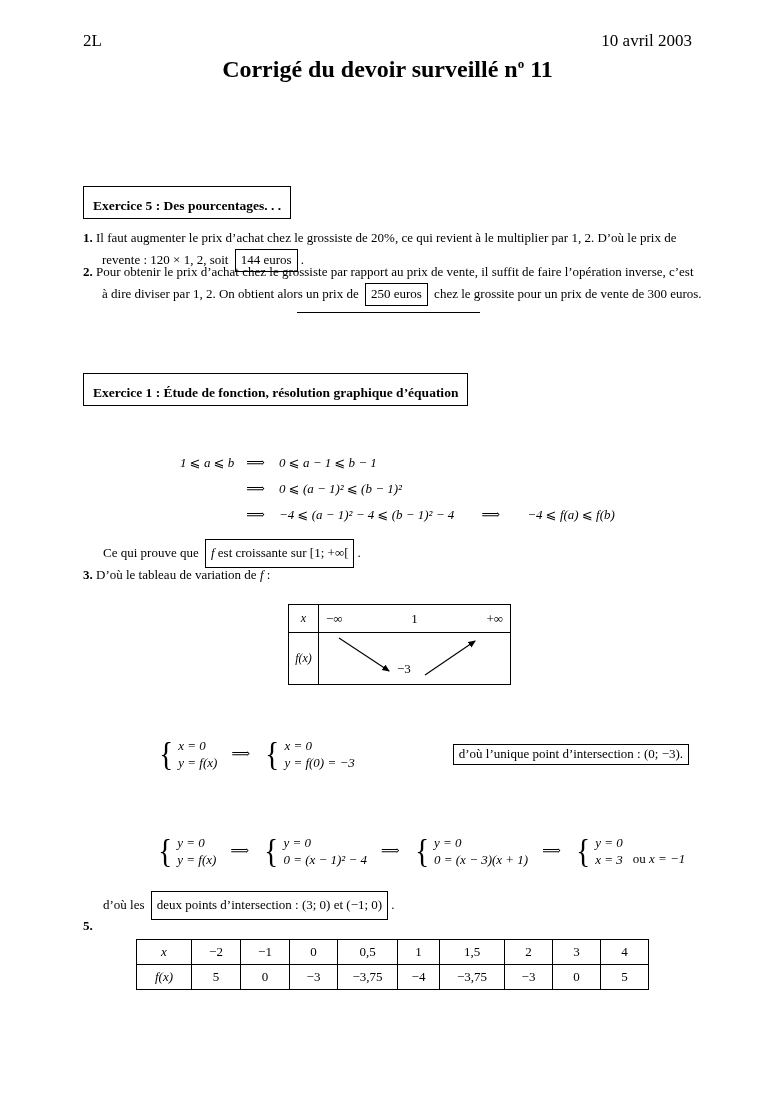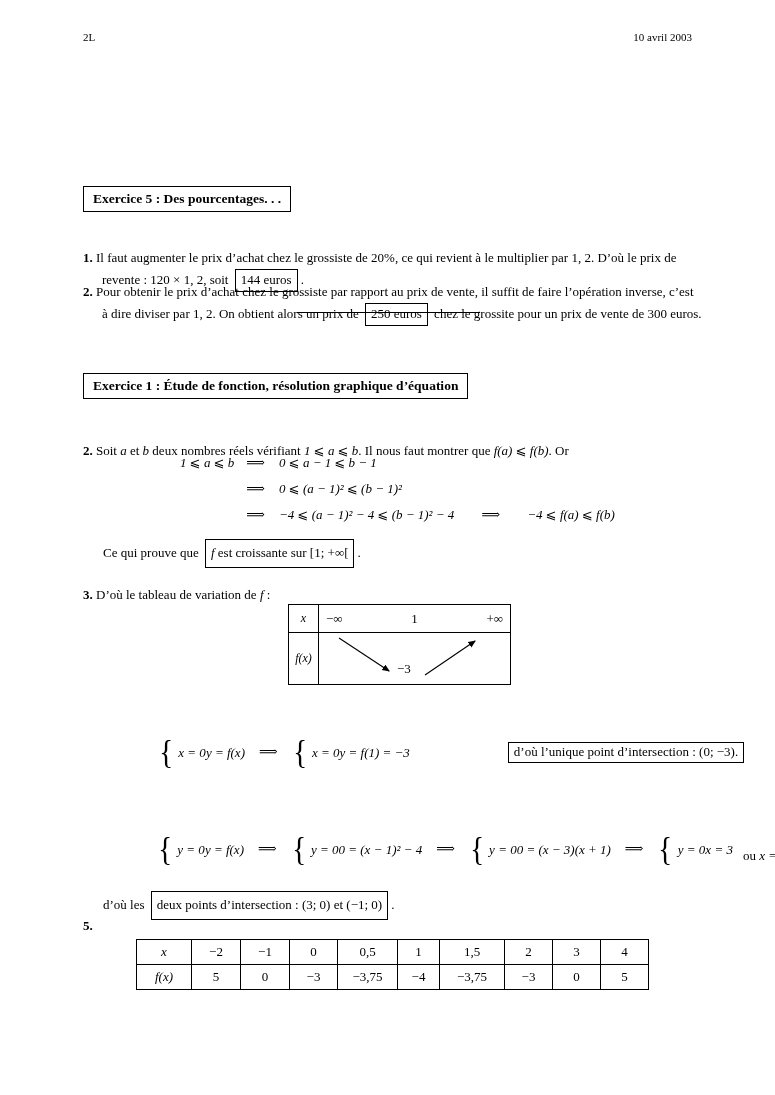--- a/index.html
+++ b/index.html
@@ -1,40 +1,40 @@
 <!DOCTYPE html>
 <html lang="fr"><head>
 <meta charset="utf-8">
 <style>
   html,body{margin:0;padding:0;background:#ffffff;}
   .page{position:relative;width:775px;height:1095px;background:#ffffff;color:#000;
         font-family:"Liberation Serif","DejaVu Serif","DejaVu Sans",serif;font-size:13px;overflow:hidden;}
   .abs{position:absolute;}
   
-  .hdr{top:31px;left:83px;width:609px;display:flex;justify-content:space-between;font-size:11px;}
+  .hdr{top:31px;left:83px;width:609px;display:flex;justify-content:space-between;font-size:17px;}
   .title{top:56px;left:0;width:100%;text-align:center;font-weight:bold;font-size:24px;}
   .title sup{font-size:13px;}
   
-  .exbox{border:1px solid #000;padding:4px 9px 4px;font-weight:bold;font-size:13.5px;white-space:nowrap;}
-  
-  .item{left:83px;width:690px;margin-top:20px;}
+  .exbox{border:1px solid #000;padding:11px 9px 4px;font-weight:bold;font-size:13.5px;white-space:nowrap;}
+  
+  .item{left:83px;width:690px;}
   .inum{font-weight:bold;}
   .iline{white-space:nowrap;line-height:18px;}
   .cont{padding-left:19px;margin-top:2px;}
   .abox{display:inline-block;border:1px solid #000;padding:1px 5px 2px;margin:0 3px;}
   .math{font-style:italic;}
   
   .drow{display:flex;align-items:baseline;height:26px;white-space:nowrap;}
   .dleft{display:inline-block;width:52px;}
   .darr{display:inline-block;width:47px;text-align:center;}
   
   .sysrow{display:flex;align-items:center;white-space:nowrap;}
   .system{display:inline-flex;align-items:center;}
   .brace{font-size:34px;line-height:0.9;margin-right:4px;transform:scaleX(.85);font-weight:normal;}
-  .syslines{display:inline-flex;flex-direction:row;line-height:17px;}
+  .syslines{display:inline-flex;flex-direction:column;line-height:17px;}
   .impl{margin:0 14px;}
   .oux{align-self:flex-end;margin:12px 0 1px 10px;}
   
   .vt{left:288px;top:604px;width:221px;height:79px;border:1px solid #000;}
   .vt-row1{height:27px;border-bottom:1px solid #000;display:flex;}
   .vt-row2{height:51px;display:flex;}
   .vt-lab{width:29px;border-right:1px solid #000;display:flex;align-items:center;justify-content:center;font-size:12px;}
   .vt-vals{flex:1;display:flex;align-items:center;justify-content:space-between;padding:0 7px;}
   .vt-arr{flex:1;position:relative;}
   .vt-arr svg{position:absolute;left:0;top:0;}
@@ -48,20 +48,21 @@
 </head>
 <body>
 
 <div class="page">
 
   <div class="abs hdr">
     <span>2L</span>
     <span>10 avril 2003</span>
   </div>
 
+  <div class="abs title"><span>Corrigé du devoir surveillé n</span><sup>o</sup><span> 11</span></div>
 
   <div class="abs exbox" style="left:83px;top:186px">
     <span>Exercice 5 :  Des pourcentages. . .</span>
   </div>
 
   <div class="abs item" style="top:229px">
     <div class="iline"><span class="inum">1.</span> <span>Il faut augmenter le prix d’achat chez le grossiste de 20%, ce qui revient à le multiplier par 1, 2. D’où le prix de</span></div>
     <div class="iline cont"><span>revente : 120 × 1, 2, soit</span> <span class="abox">144 euros</span><span>.</span></div>
   </div>
 
@@ -70,23 +71,20 @@
     <div class="iline cont"><span>à dire diviser par 1, 2. On obtient alors un prix de</span> <span class="abox">250 euros</span> <span>chez le grossite pour un prix de vente de 300 euros.</span></div>
   </div>
 
   <div class="abs rule" style="left:297px;top:312px;width:183px"></div>
 
   <div class="abs exbox" style="left:83px;top:373px">
     <span>Exercice 1 :  Étude de fonction, résolution graphique d’équation</span>
   </div>
 
 
-  <div class="abs item" style="top:422px">
-    <div class="iline"><span class="inum">2.</span> <span>Soit </span><span class="math">a</span><span> et </span><span class="math">b</span><span> deux nombres réels vérifiant </span><span class="math">1 ⩽ a ⩽ b</span><span>. Il nous faut montrer que </span><span class="math">f(a) ⩽ f(b)</span><span>. Or</span></div>
-  </div>
 
   <div class="abs" style="left:180px;top:455px">
     <div class="drow">
         <span class="dleft math">1 ⩽ a ⩽ b</span>
         <span class="darr">⟹</span>
         <span class="math">0 ⩽ a − 1 ⩽ b − 1</span>
       </div>
     <div class="drow">
         <span class="dleft"></span>
         <span class="darr">⟹</span>
@@ -142,21 +140,21 @@
         <span class="syslines">
           <span class="math">x = 0</span>
           <span class="math">y = f(x)</span>
         </span>
       </span>
     <span class="impl">⟹</span>
     <span class="system">
         <span class="brace">{</span>
         <span class="syslines">
           <span class="math">x = 0</span>
-          <span class="math">y = f(1) = −3</span>
+          <span class="math">y = f(0) = −3</span>
         </span>
       </span>
     <span class="abox" style="margin-left:98px">d’où l’unique point d’intersection : (0; −3).</span>
   </div>
 
 
   <div class="abs sysrow" style="left:157px;top:834px">
     <span class="system">
         <span class="brace">{</span>
         <span class="syslines">

